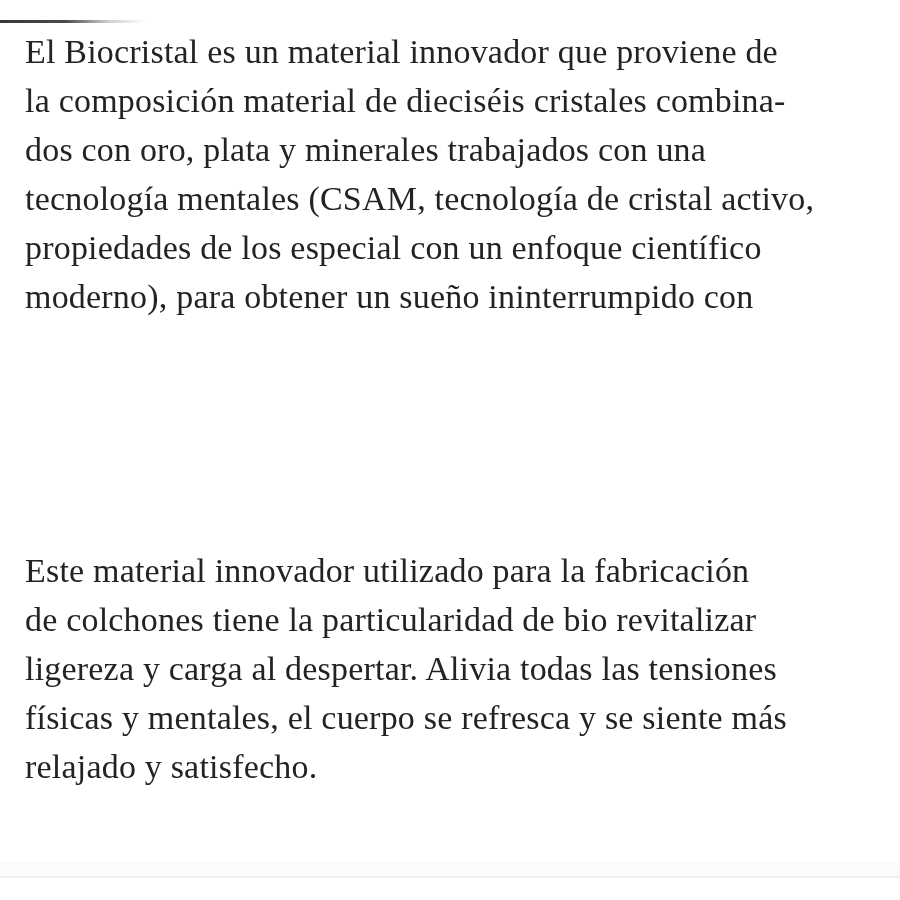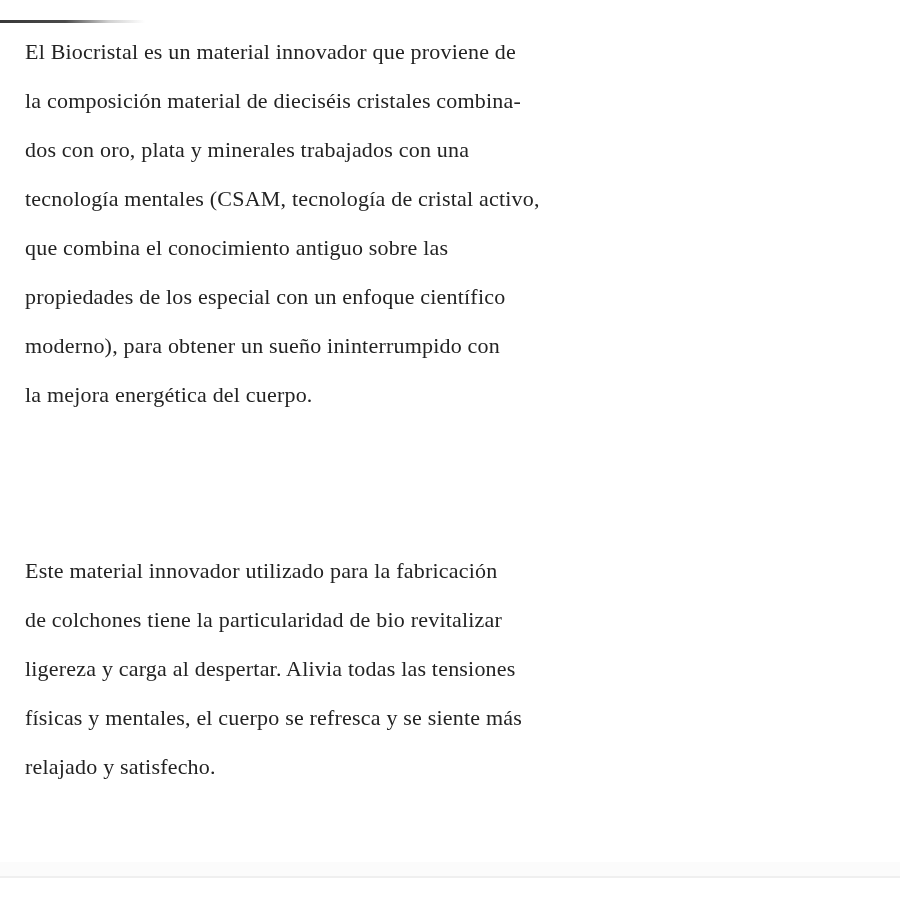--- a/index.html
+++ b/index.html
@@ -19,21 +19,21 @@
     top: 20px;
     left: 0;
     width: 145px;
     height: 3px;
     background: linear-gradient(to right, #383838 0%, #4a4a4a 45%, rgba(120,120,120,0.35) 75%, rgba(200,200,200,0) 100%);
   }
   .text-block {
     position: absolute;
     left: 25px;
     width: 840px;
-    font-size: 22px;
+    font-size: 34px;
     line-height: 49px;
     color: #232323;
     letter-spacing: 0.2px;
     white-space: nowrap;
   }
   .para-1 { top: 27px; }
   .para-2 { top: 546px; }
   .text-line { display: block; }
   .bottom-band {
     position: absolute;
@@ -50,24 +50,22 @@
 
 <div>
 
   <div class="top-divider"></div>
 
   <div class="text-block para-1">
     <span class="text-line">El Biocristal es un material innovador que proviene de</span>
     <span class="text-line">la composición material de dieciséis cristales combina-</span>
     <span class="text-line">dos con oro, plata y minerales trabajados con una</span>
     <span class="text-line">tecnología mentales (CSAM, tecnología de cristal activo,</span>
-    <span class="text-line">que combina el conocimiento antiguo sobre las</span>
     <span class="text-line">propiedades de los especial con un enfoque científico</span>
     <span class="text-line">moderno), para obtener un sueño ininterrumpido con</span>
-    <span class="text-line">la mejora energética del cuerpo.</span>
   </div>
 
   <div class="text-block para-2">
     <span class="text-line">Este material innovador utilizado para la fabricación</span>
     <span class="text-line">de colchones tiene la particularidad de bio revitalizar</span>
     <span class="text-line">ligereza y carga al despertar. Alivia todas las tensiones</span>
     <span class="text-line">físicas y mentales, el cuerpo se refresca y se siente más</span>
     <span class="text-line">relajado y satisfecho.</span>
   </div>
 

